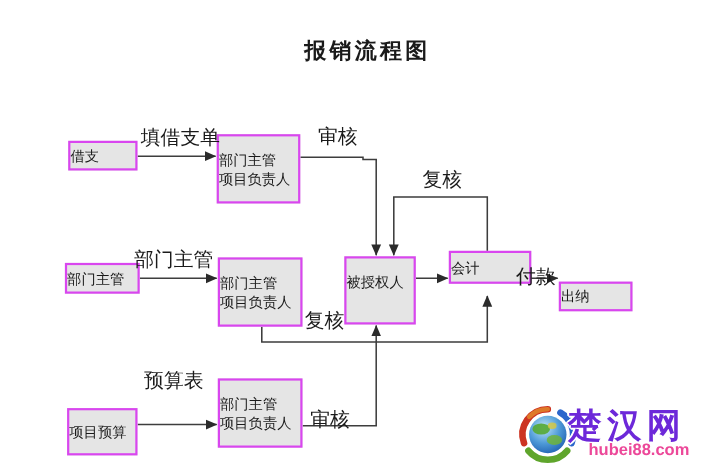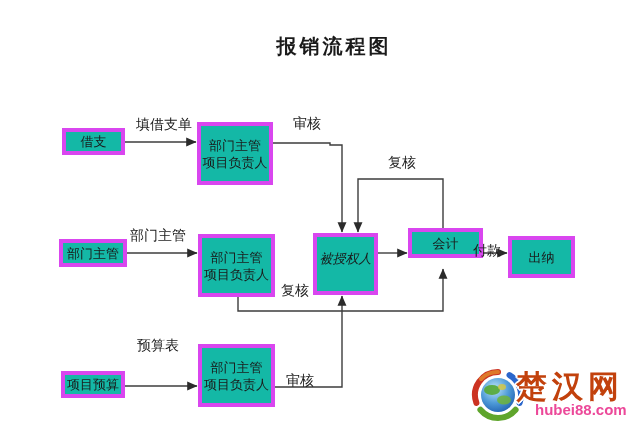--- a/index.html
+++ b/index.html
@@ -8,36 +8,36 @@
     font-family:"Liberation Sans","DejaVu Sans",sans-serif;
     color:#1a1a1a;overflow:hidden;
   }
   .title{
     position:absolute;left:310px;top:33px;transform:translateX(-50%);
     font-size:20px;font-weight:bold;letter-spacing:3px;white-space:nowrap;
     font-family:"DejaVu Serif","Liberation Serif",serif;
     margin-left:24px;
   }
   .node{
-    position:absolute;box-sizing:border-box;border:4px solid #d946ef;
-    background:#14b8a6;display:flex;flex-direction:column;
-    align-items:center;justify-content:center;
+    position:absolute;box-sizing:border-box;border:2px solid #d946ef;
+    background:#e5e5e5;display:flex;flex-direction:column;
+    align-items:flex-start;justify-content:center;
     font-size:13px;line-height:17px;text-align:center;white-space:nowrap;
   }
-  .node.top-align{justify-content:flex-start;padding-top:13px;font-style:italic;}
+  .node.top-align{justify-content:flex-start;padding-top:13px;}
   .elabel{
     position:absolute;transform:translate(-50%,-50%);
-    font-size:14px;white-space:nowrap;
+    font-size:18px;white-space:nowrap;
   }
   svg.edges{position:absolute;left:0;top:0;width:640px;height:424px;}
   .wm{position:absolute;left:469px;top:365px;width:171px;height:59px;}
   .wm-globe{position:absolute;left:0;top:0;}
   .wm-name{
     position:absolute;left:47px;top:1px;font-size:31px;font-weight:bold;
-    letter-spacing:5px;color:#c2410c;white-space:nowrap;
+    letter-spacing:5px;color:#6d28d9;white-space:nowrap;
     text-shadow:-2px 0 0 #fff,2px 0 0 #fff,0 -2px 0 #fff,0 2px 0 #fff,
                 -1px -1px 0 #fff,1px 1px 0 #fff,-1px 1px 0 #fff,1px -1px 0 #fff;
   }
   .wm-url{
     position:absolute;left:66px;top:36px;font-size:15px;font-weight:bold;
     color:#ec4899;white-space:nowrap;
     text-shadow:-1px 0 0 #fff,1px 0 0 #fff,0 -1px 0 #fff,0 1px 0 #fff;
   }
 </style>
 </head>
@@ -67,21 +67,21 @@
   </svg>
 
   <div class="node" style="left:62px;top:128px;width:63px;height:27px">
     <span>借支</span>
   </div>
 
   <div class="node" style="left:59px;top:239px;width:68px;height:28px">
     <span>部门主管</span>
   </div>
 
-  <div class="node" style="left:61px;top:371px;width:64px;height:27px">
+  <div class="node" style="left:61px;top:371px;width:64px;height:43px">
     <span>项目预算</span>
   </div>
 
   <div class="node" style="left:197px;top:122px;width:76px;height:63px">
     <span>部门主管</span>
     <span>项目负责人</span>
   </div>
 
   <div class="node" style="left:198px;top:234px;width:77px;height:63px">
     <span>部门主管</span>
@@ -94,21 +94,21 @@
   </div>
 
   <div class="node top-align" style="left:313px;top:233px;width:65px;height:62px">
     <span>被授权人</span>
   </div>
 
   <div class="node" style="left:408px;top:228px;width:75px;height:30px">
     <span>会计</span>
   </div>
 
-  <div class="node" style="left:508px;top:236px;width:67px;height:42px">
+  <div class="node" style="left:508px;top:256px;width:67px;height:27px">
     <span>出纳</span>
   </div>
 
   <div class="elabel" style="left:164px;top:125px">填借支单</div>
   <div class="elabel" style="left:307px;top:124px">审核</div>
   <div class="elabel" style="left:158px;top:236px">部门主管</div>
   <div class="elabel" style="left:295px;top:291px">复核</div>
   <div class="elabel" style="left:158px;top:346px">预算表</div>
   <div class="elabel" style="left:300px;top:381px">审核</div>
   <div class="elabel" style="left:487px;top:251px">付款</div>

